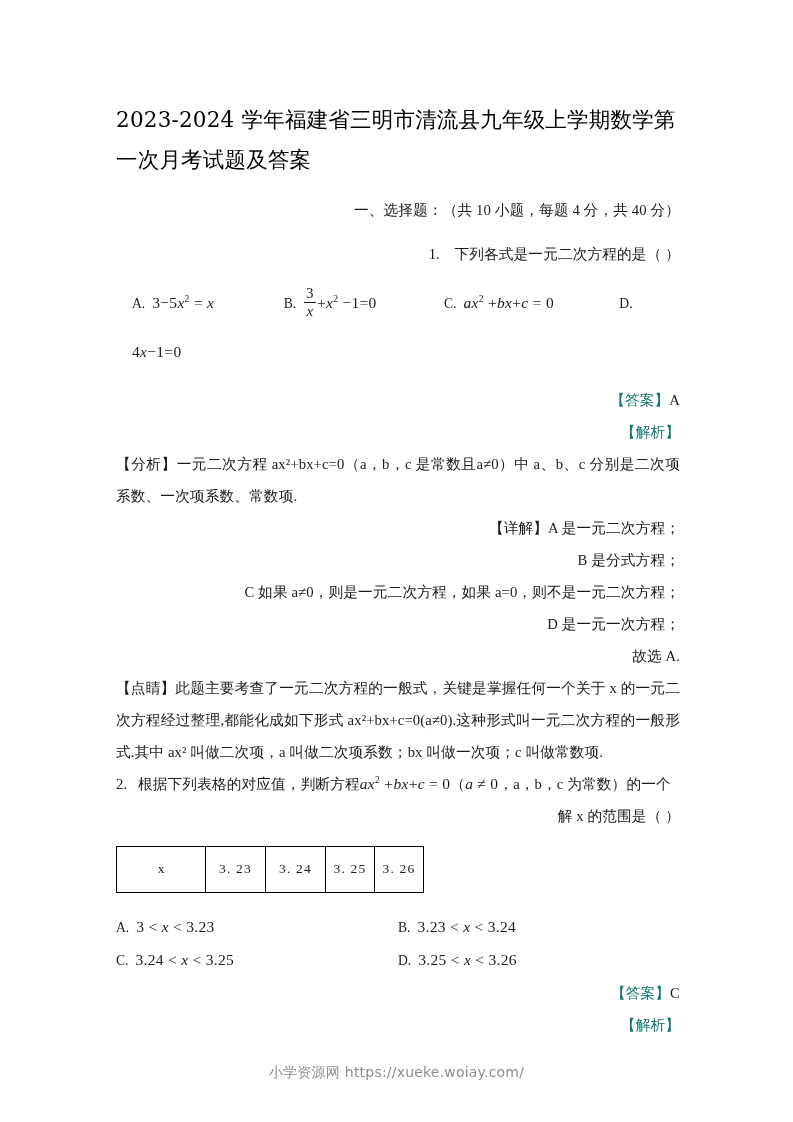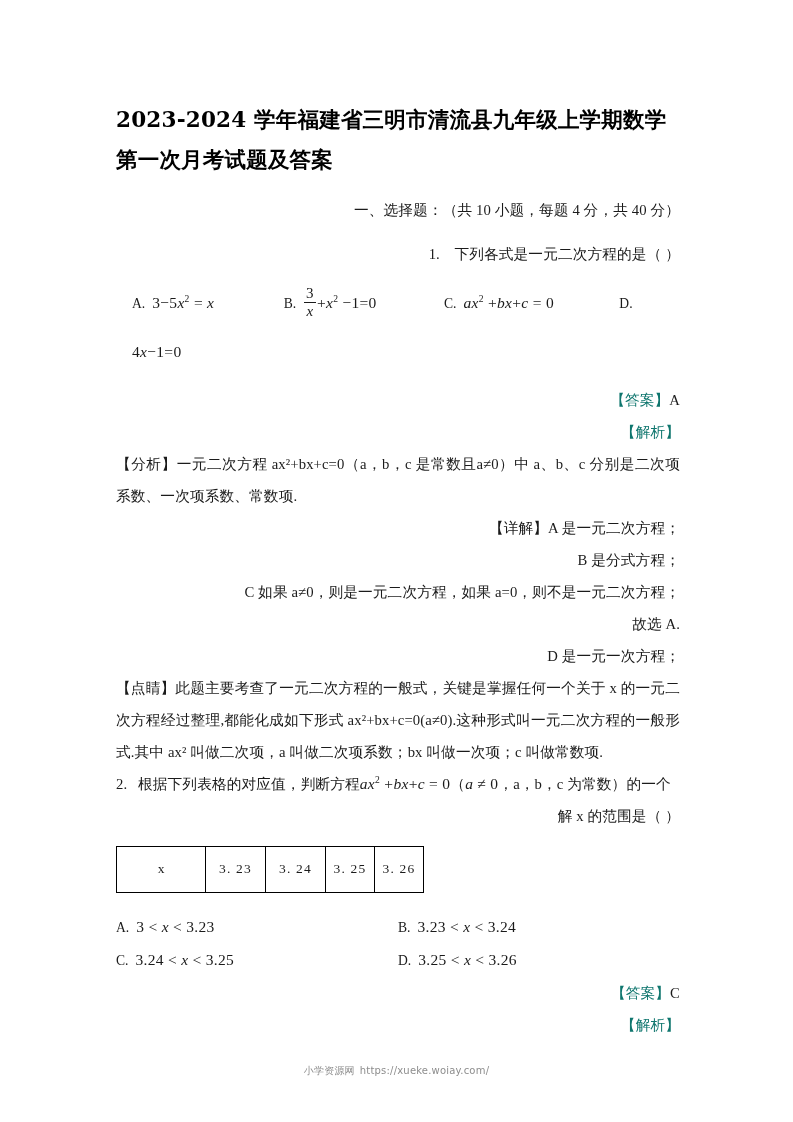--- a/index.html
+++ b/index.html
@@ -25,21 +25,21 @@
     position: absolute;
     left: 116px;
     top: 100px;
     width: 564px;
   }
 
   
   .doc-title {
     font-family: "DejaVu Serif", "Liberation Serif", serif;
     font-size: 21.5px;
-    font-weight: 700;
+    font-weight: 400;
     line-height: 40px;
     letter-spacing: 0.2px;
     color: #000;
     margin: 0 0 14px 0;
     text-align: left;
   }
 
   
   .p {
     font-size: 14.7px;
@@ -153,21 +153,21 @@
   .neg { letter-spacing: 0.2px; }
 
   
   .footer {
     position: absolute;
     left: 0;
     top: 1064px;
     width: 793px;
     text-align: center;
     font-family: "DejaVu Sans", "Liberation Sans", sans-serif;
-    font-size: 10px;
+    font-size: 14px;
     color: #8d8d8d;
     letter-spacing: 0.2px;
   }
   .footer .site { margin-right: 5px; }
 </style>
 </head>
 <body>
 
 <div class="page">
   <div class="content">
@@ -199,22 +199,22 @@
       <span class="label-blue">【答案】</span><span>A</span>
     </p>
 
     <p class="p tight label-blue">【解析】</p>
 
     <p class="p">【分析】一元二次方程 ax²+bx+c=0（a，b，c 是常数且a≠0）中 a、b、c 分别是二次项系数、一次项系数、常数项.</p>
 
     <p class="p tight">【详解】A 是一元二次方程；</p>
     <p class="p tight">B 是分式方程；</p>
     <p class="p tight">C 如果 a≠0，则是一元二次方程，如果 a=0，则不是一元二次方程；</p>
+    <p class="p tight">D 是一元一次方程；</p>
     <p class="p tight">故选 A.</p>
-    <p class="p tight">D 是一元一次方程；</p>
 
     <p class="p">【点睛】此题主要考查了一元二次方程的一般式，关键是掌握任何一个关于 x 的一元二次方程经过整理,都能化成如下形式 ax²+bx+c=0(a≠0).这种形式叫一元二次方程的一般形式.其中 ax² 叫做二次项，a 叫做二次项系数；bx 叫做一次项；c 叫做常数项.</p>
 
     <p class="p">
       <span>2.</span>
       <span style="display:inline-block;width:7px"></span><span>根据下列表格的对应值，判断方程</span><span class="m inlinemath">ax<sup class="ex">2</sup> <span class="op">+</span>bx<span class="op">+</span>c <span class="op">=</span> <span class="num">0</span></span><span>（</span><span class="m inlinemath">a <span class="op">≠</span> <span class="num">0</span></span><span>，a，b，c 为常数）的一个</span>
     </p>
     <p class="p tight">解 x 的范围是（      ）</p>
 
     <div class="table-wrap">

